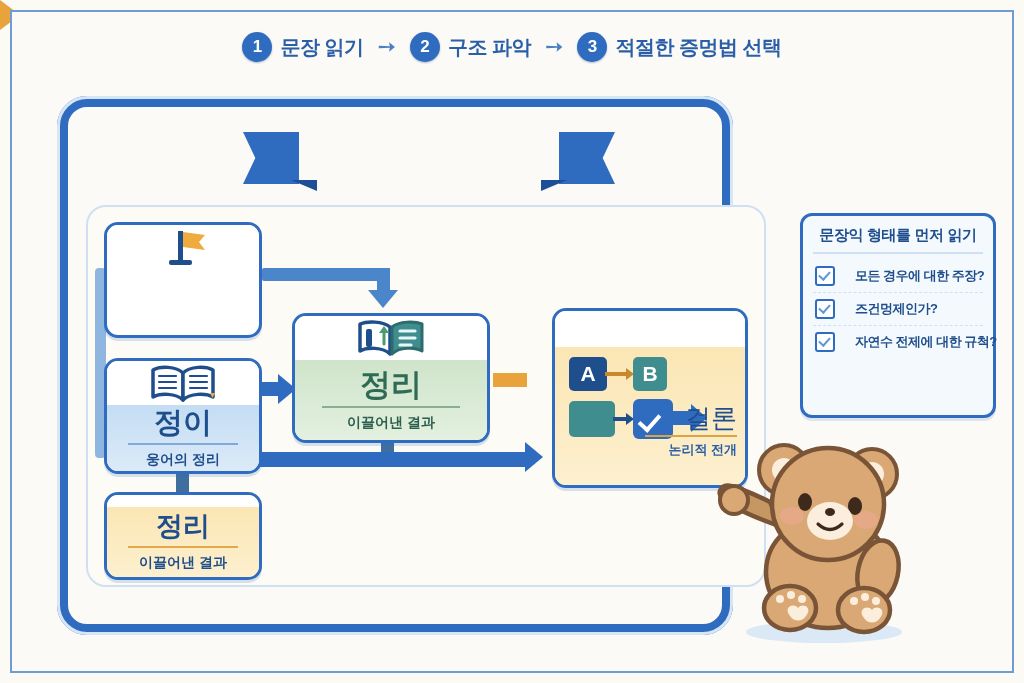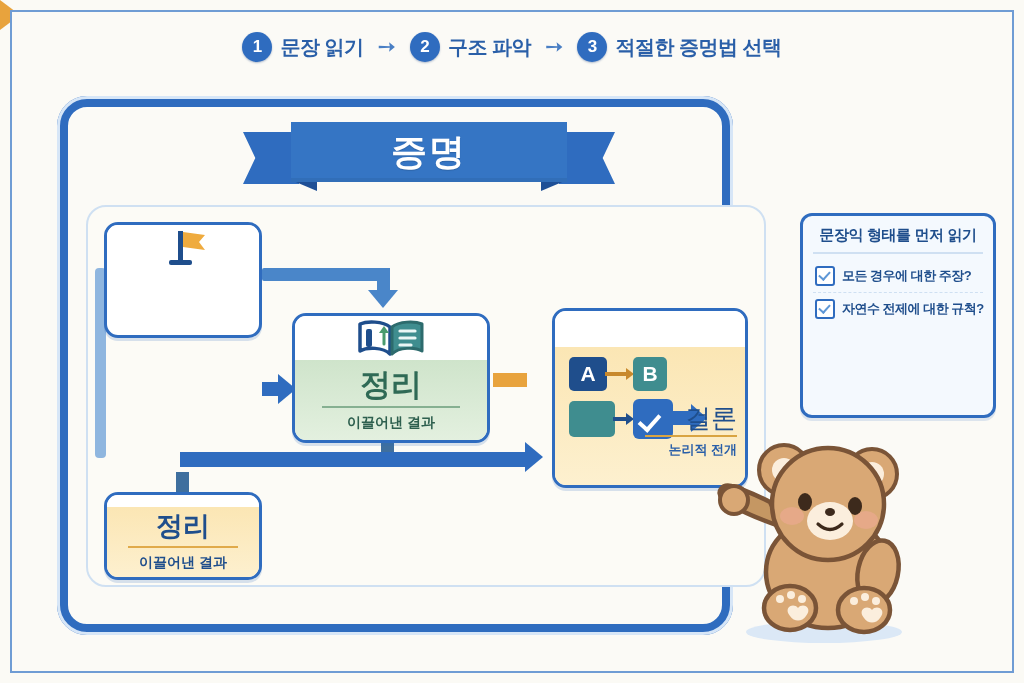--- a/index.html
+++ b/index.html
@@ -218,21 +218,21 @@
     padding:10px 10px 1px;
     box-shadow:0 3px 0 rgba(47,108,191,.15);
   }
   .checklist h3{
     margin:0 0 7px;text-align:center;
     font-size:15px;font-weight:bold;color:#1f4e8c;
     letter-spacing:-.4px;
   }
   .checklist .hr{height:2px;background:#cfe0f2;margin-bottom:6px;}
   .cl-item{
-    display:flex;align-items:center;gap:7px;
+    display:flex;align-items:center;gap:20px;
     padding:6px 0 6px 2px;
     border-bottom:1px dashed #cfe0f2;
   }
   .cl-item:last-child{border-bottom:none;}
   .cl-box{
     flex:0 0 auto;width:16px;height:16px;border:2px solid #2f6cbf;border-radius:3px;
     background:#fff;position:relative;
   }
   .cl-box:after{
     content:"";position:absolute;left:4px;top:1px;width:5px;height:9px;
@@ -270,23 +270,20 @@
     </div>
   </div>
 
   <div class="thick-frame"></div>
 
   <div class="ribbon-wrap">
     <div class="ribbon-tail left"></div>
     <div class="ribbon-tail right"></div>
     <div class="ribbon-shadow-l"></div>
     <div class="ribbon-shadow-r"></div>
-    <div class="ribbon-main">
-      <span>증명</span>
-    </div>
   </div>
 
   <div class="inner-panel"></div>
 
   <div class="arrow abar" id="arw-spine"></div>
   <div class="arrow abar" id="arw-axiom-h"></div>
   <div class="arrow abar" id="arw-axiom-v"></div>
   <div class="ahead-down" id="arw-axiom-head"></div>
 
   <div class="arrow abar" id="arw-def-h"></div>
@@ -307,20 +304,44 @@
     <span class="dot r"></span>
     <div class="icon-area">
       <svg width="56" height="40" viewBox="0 0 56 40">
         <rect x="23" y="4" width="5" height="32" fill="#1f4e8c"></rect>
         <rect x="14" y="33" width="23" height="5" rx="2" fill="#1f4e8c"></rect>
         <path d="M28 5 L50 8 L44 15 L50 23 L28 20 Z" fill="#efab3e"></path>
       </svg>
     </div>
   </div>
 
+  <div class="card" id="card-def">
+    <span class="dot l"></span>
+    <span class="dot r"></span>
+    <div class="icon-area">
+      <svg width="70" height="42" viewBox="0 0 70 42">
+        <path d="M35 10 C28 3,12 3,5 7 L5 34 C12 30,28 30,35 37 Z" fill="#fff" stroke="#1f4e8c" stroke-width="3.5" stroke-linejoin="round"></path>
+        <path d="M35 10 C42 3,58 3,65 7 L65 34 C58 30,42 30,35 37 Z" fill="#fff" stroke="#1f4e8c" stroke-width="3.5" stroke-linejoin="round"></path>
+        <g stroke="#1f4e8c" stroke-width="2.2" stroke-linecap="round">
+          <line x1="11" y1="13" x2="28" y2="13"></line>
+            <line x1="11" y1="19" x2="28" y2="19"></line>
+            <line x1="11" y1="25" x2="28" y2="25"></line>
+          <line x1="42" y1="13" x2="59" y2="13"></line>
+            <line x1="42" y1="19" x2="59" y2="19"></line>
+            <line x1="42" y1="25" x2="59" y2="25"></line>
+        </g>
+        <path d="M62 30 l5 0 -2.5 5 Z" fill="#efab3e"></path>
+      </svg>
+    </div>
+    <div class="body">
+      <div class="title">정이</div>
+      <div class="rule"></div>
+      <div class="sub">웅어의 정리</div>
+    </div>
+  </div>
 
   <div class="card" id="card-thm-small">
     <span class="dot l"></span>
     <span class="dot r"></span>
     <div class="icon-area"></div>
     <div class="body">
       <div class="title">정리</div>
       <div class="rule"></div>
       <div class="sub">이끌어낸 결과</div>
     </div>
@@ -379,20 +400,24 @@
   <div class="checklist">
     <h3>문장익 형태를 먼저 읽기</h3>
     <div class="hr"></div>
 
     <div class="cl-item">
       <span class="cl-box"></span>
       <span class="cl-text">모든 경우에 대한 주장?</span>
     </div>
     <div class="cl-item">
       <span class="cl-box"></span>
+      <span class="cl-text">즈건멍제인가?</span>
+    </div>
+    <div class="cl-item">
+      <span class="cl-box"></span>
       <span class="cl-text">자연수 전제에 대한 규척?</span>
     </div>
   </div>
 
   <div class="bear">
     <svg width="215" height="215" viewBox="0 0 215 215">
       <ellipse cx="112" cy="200" rx="78" ry="11" fill="#dbe8f6"></ellipse>
 
       <circle cx="72" cy="38" r="25" fill="#d9a875" stroke="#7a5437" stroke-width="4"></circle>
       <circle cx="160" cy="42" r="25" fill="#d9a875" stroke="#7a5437" stroke-width="4"></circle>

